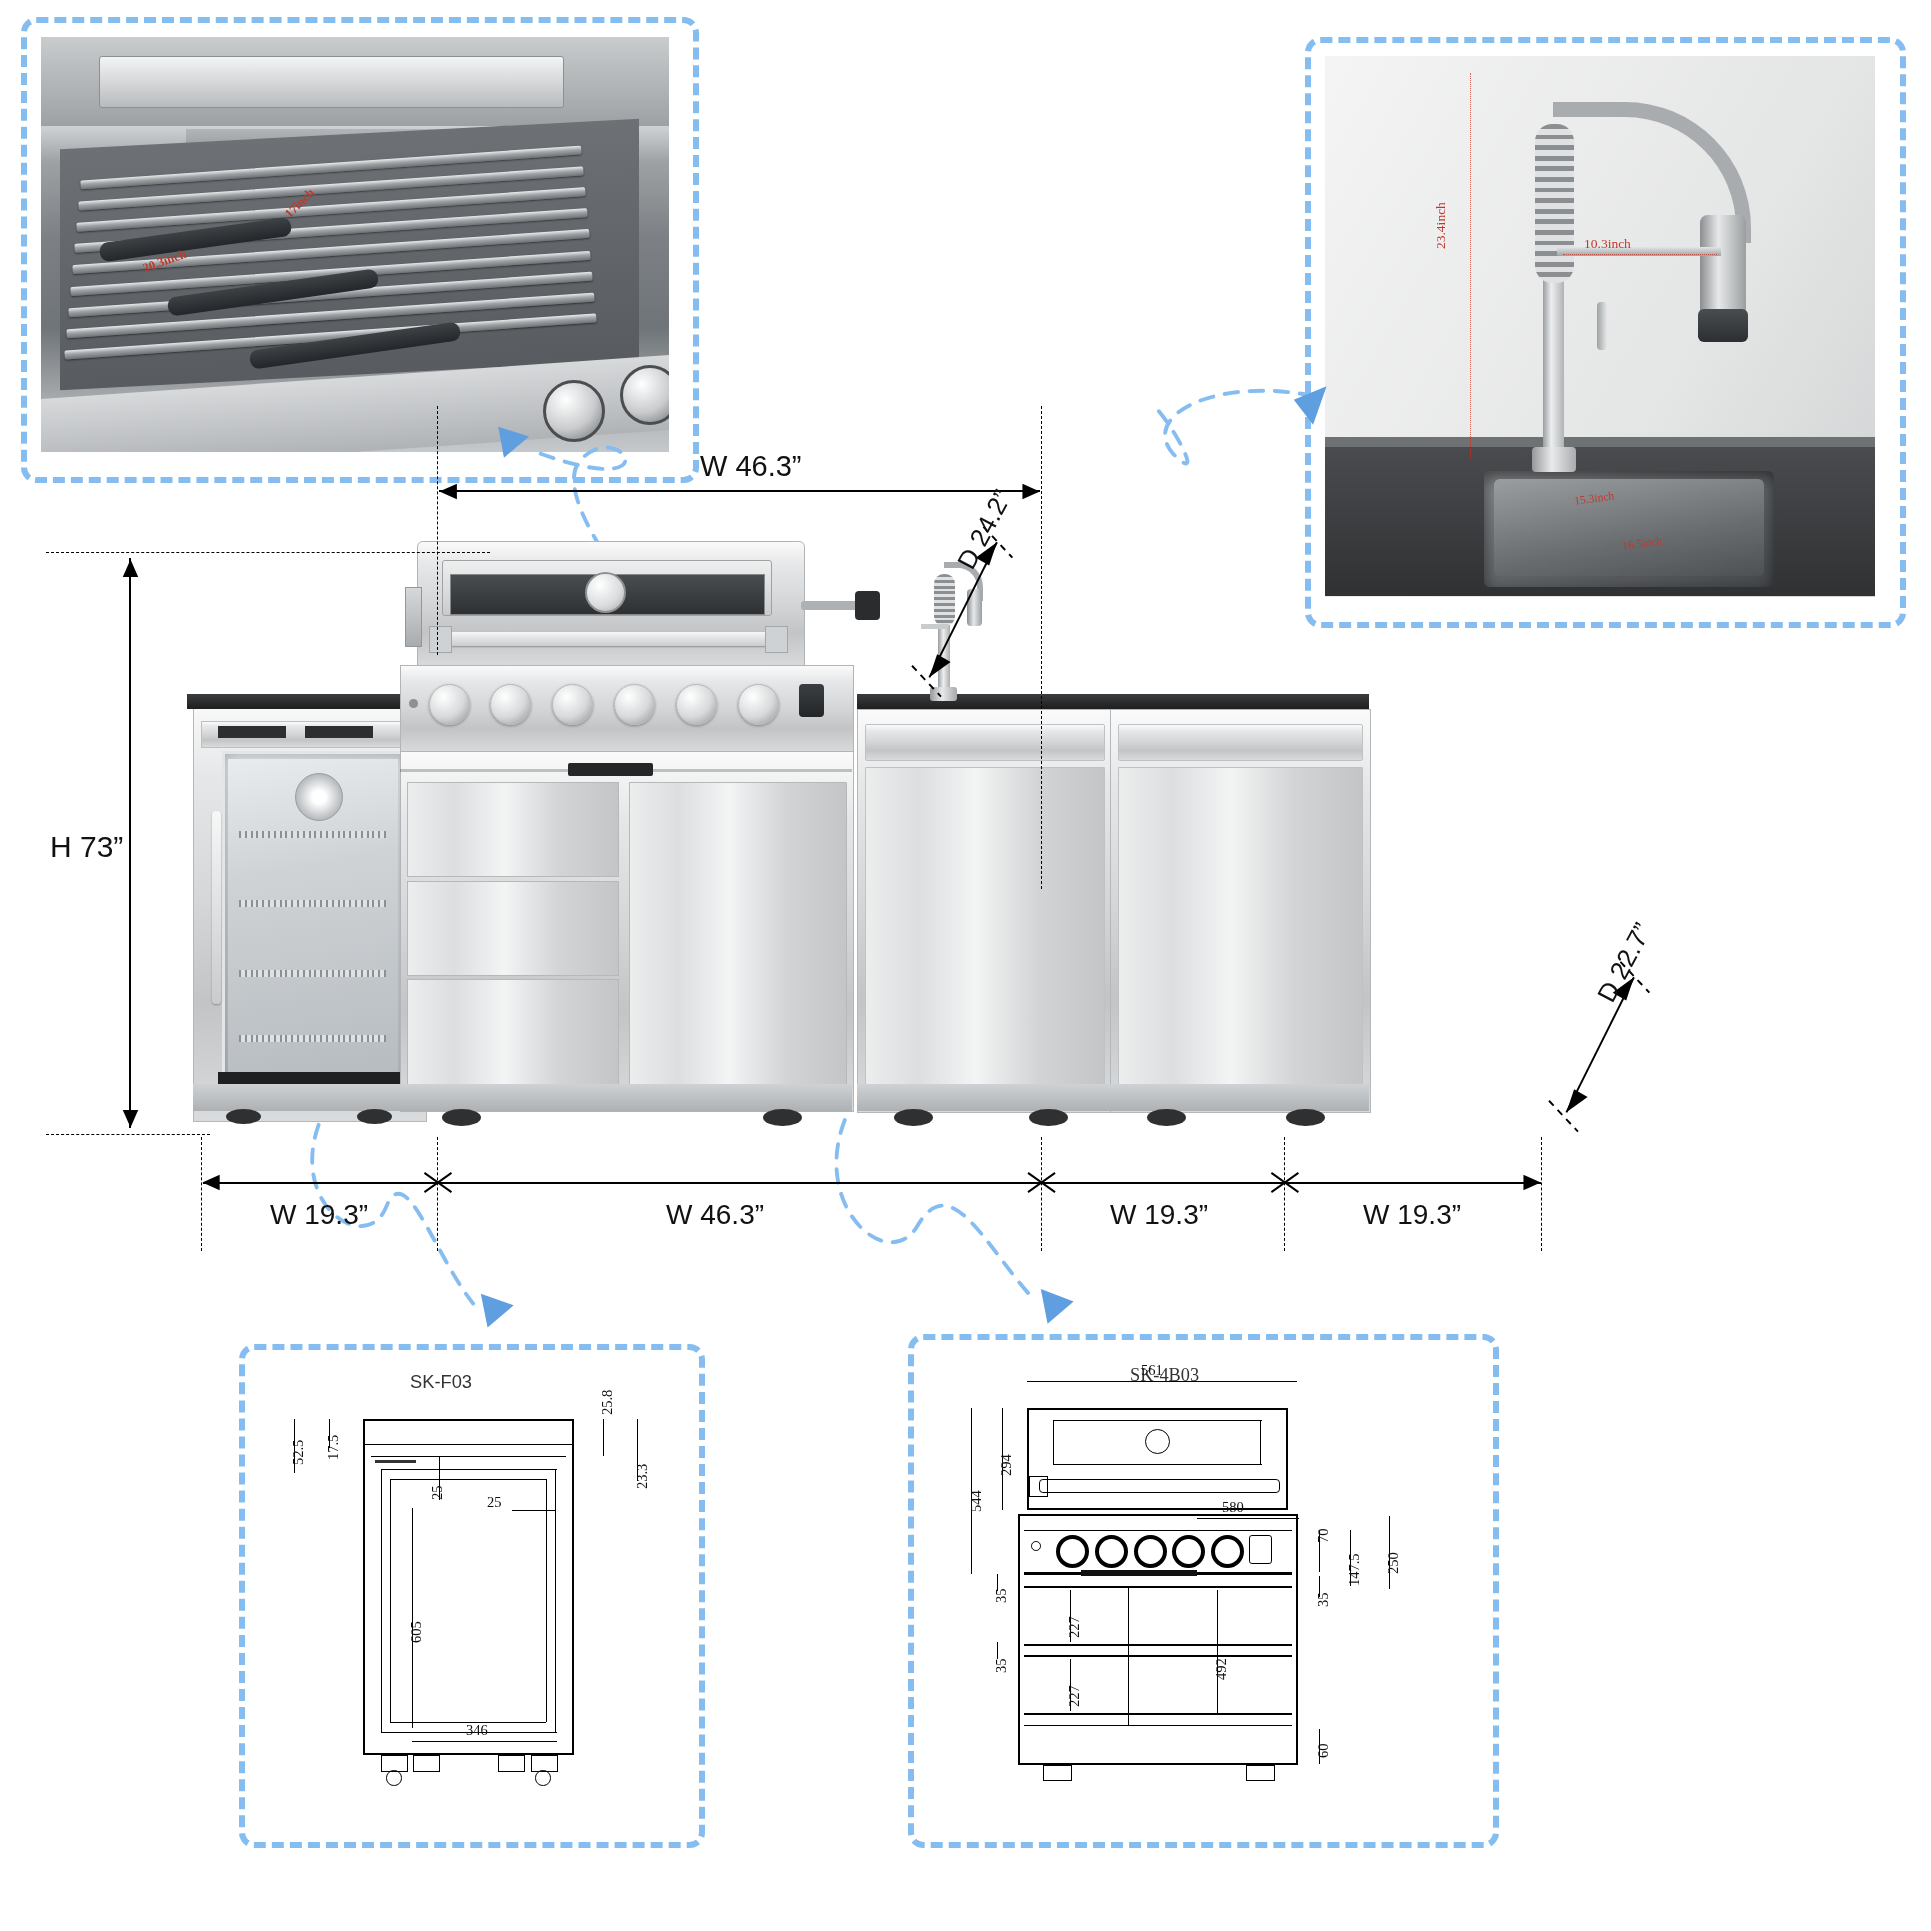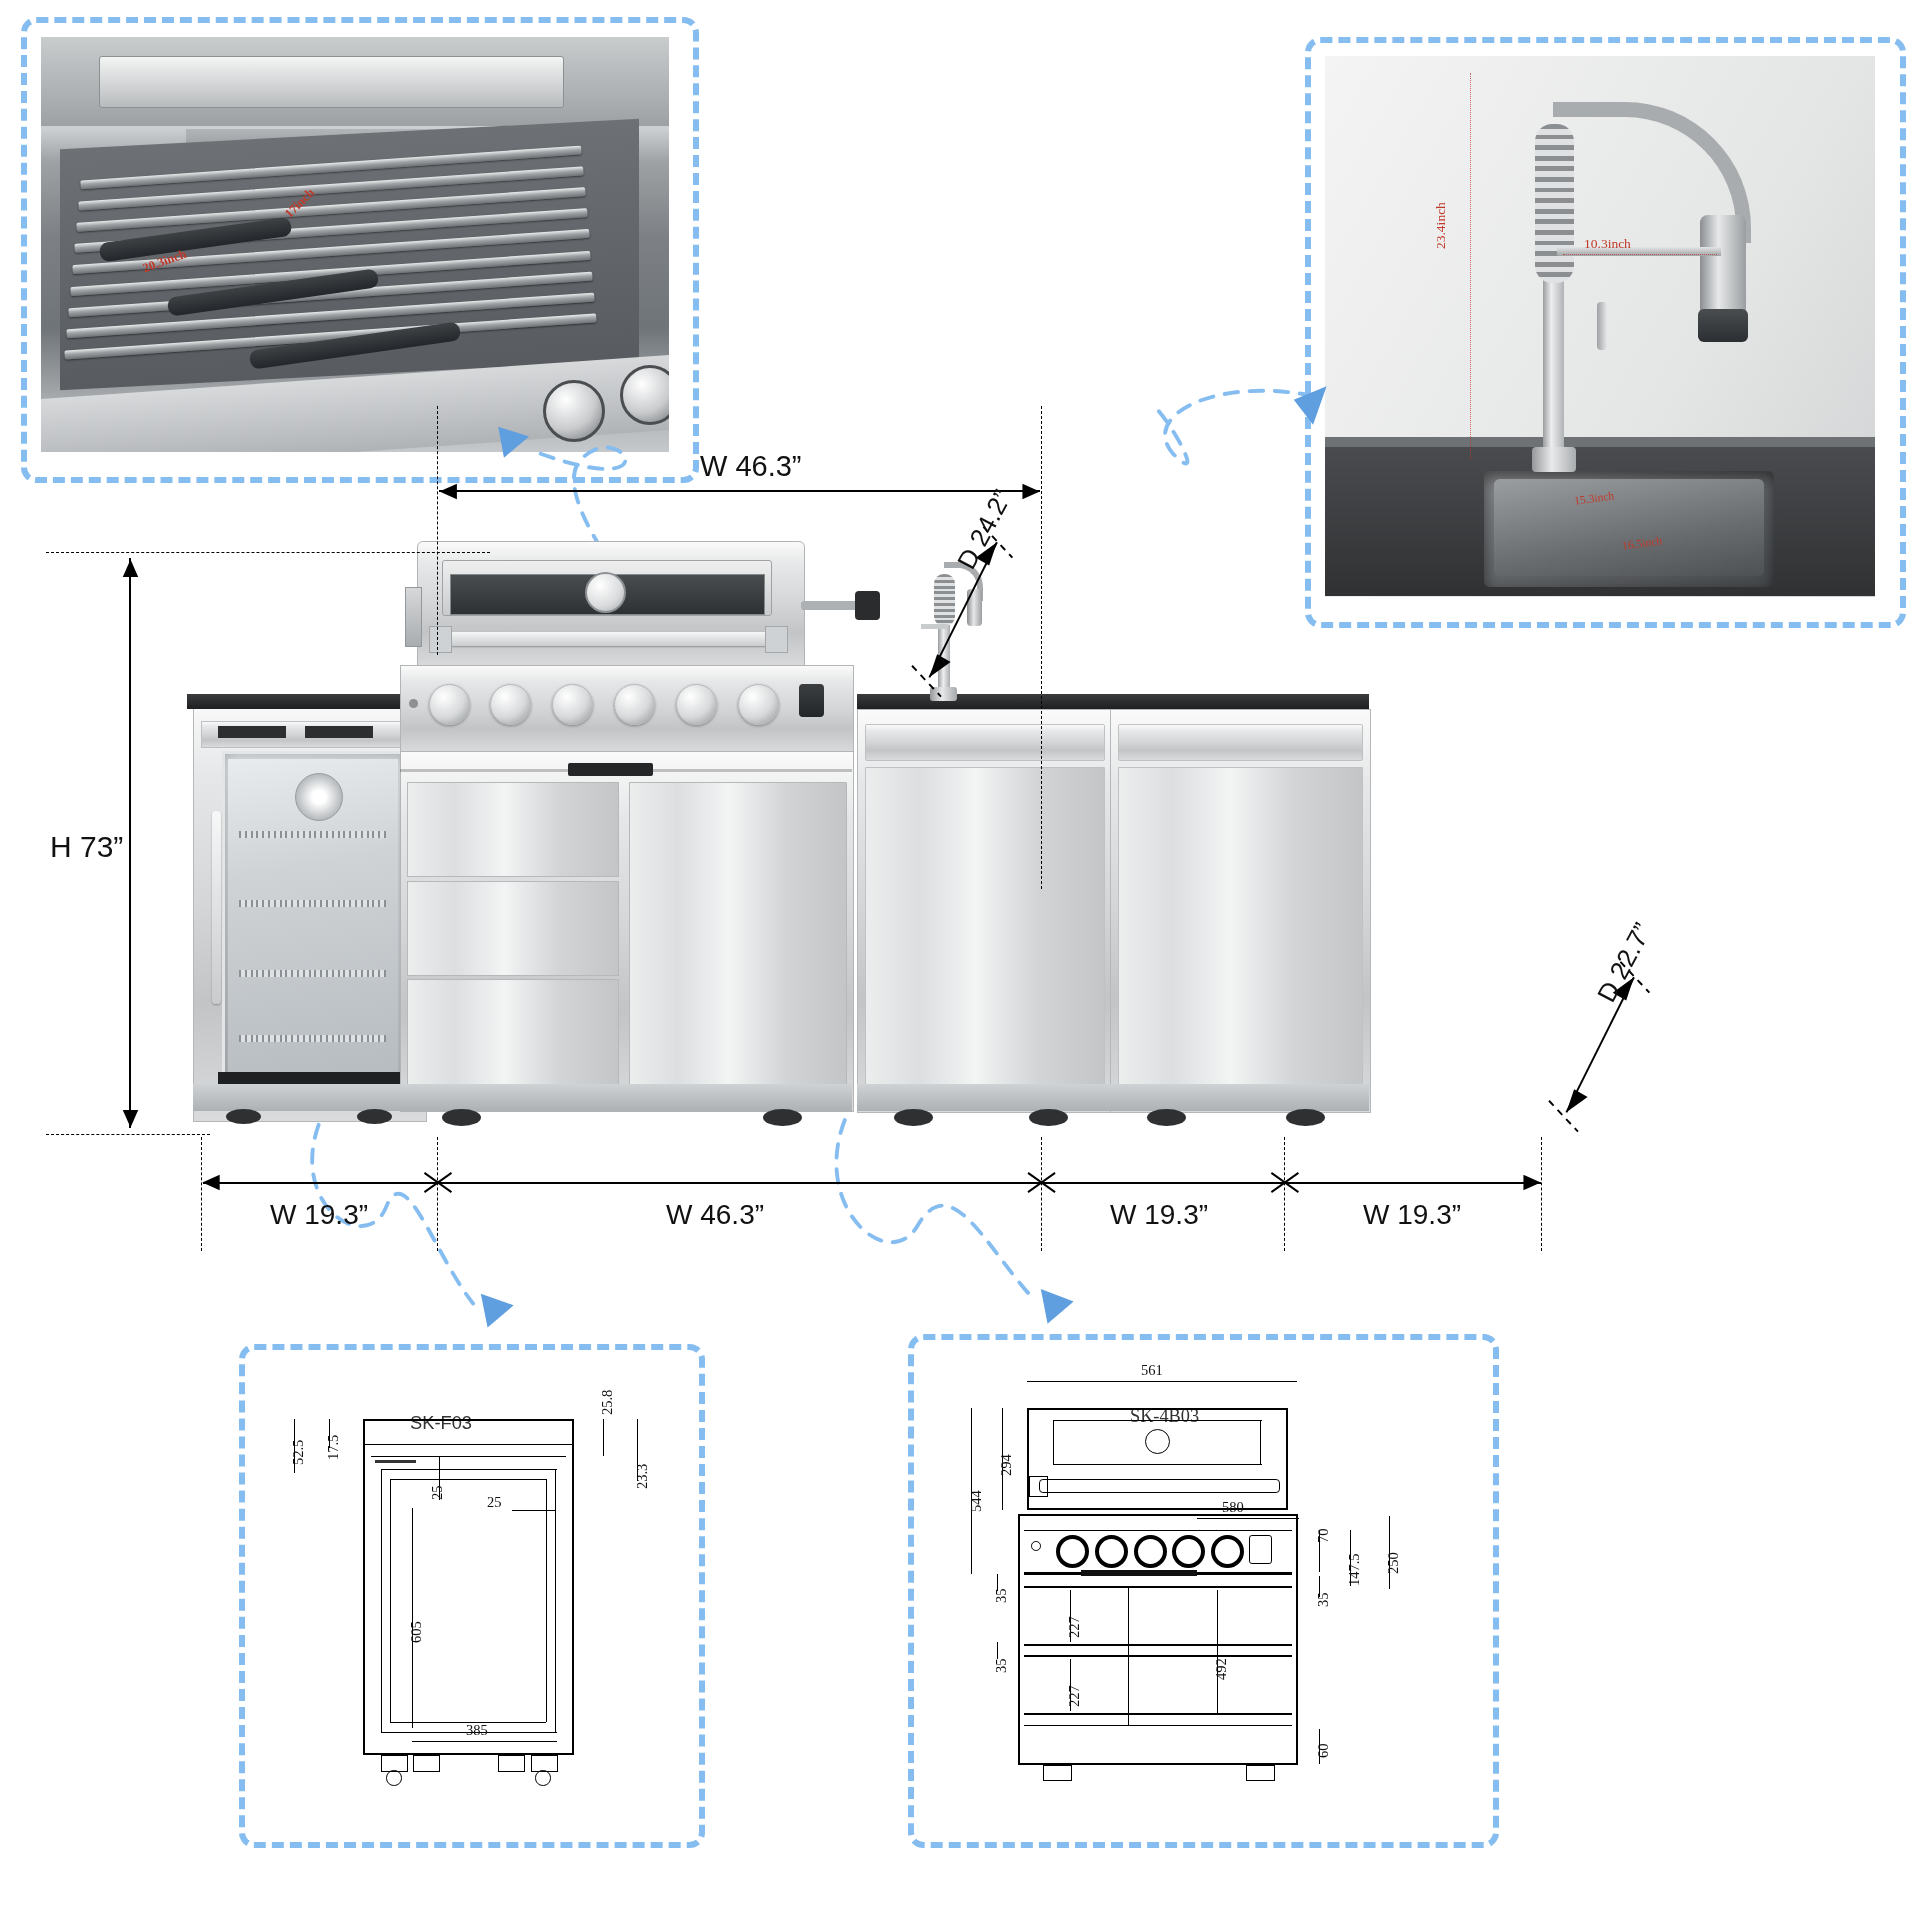--- a/index.html
+++ b/index.html
@@ -46,21 +46,21 @@
   .dimlineV{position:absolute;background:#000;width:1.9px;}
 
   
   .leader{position:absolute;pointer-events:none;}
 
   
   .cad{position:absolute;}
   .cadline{position:absolute;background:#000;}
   .cadtxt{position:absolute;font-family:"Liberation Serif","DejaVu Serif",serif;font-size:14.5px;color:#111;white-space:nowrap;}
   .cadtxt.rot{transform:rotate(-90deg);transform-origin:left top;}
-  .cadtitle{position:absolute;font-family:"Liberation Sans",sans-serif;font-size:18.3px;color:#333;margin-top:41px;}
+  .cadtitle{position:absolute;font-family:"Liberation Sans",sans-serif;font-size:18.3px;color:#333;}
 </style>
 </head>
 <body>
 
 <div class="callout" style="left:21px;top:17.4px;width:666px;height:454px;"></div>
 <div class="photo grill-photo" style="left:41px;top:37px;width:628px;height:415px;">
 
   <div class="abs" style="left:0;top:0;width:628px;height:89px;background:linear-gradient(180deg,#c9cccd,#9ea1a4);"></div>
   <div class="abs" style="left:58px;top:19.3px;width:463px;height:50px;background:linear-gradient(180deg,#f3f4f4,#b8bbbd);border:1px solid #8d9093;border-radius:2.9px;"></div>
   <div class="abs" style="left:145px;top:92px;width:290px;height:33px;background:linear-gradient(180deg,#aeb1b4,#86898c);opacity:.85;"></div>
@@ -338,21 +338,21 @@
   <div class="cadline" style="left:180px;top:93px;width:1px;height:44px;"></div>
   <span class="cadtxt rot" style="left:170px;top:137px;">25</span>
 
   <div class="cadline" style="left:253px;top:147px;width:44px;height:1px;"></div>
   <span class="cadtxt" style="left:228px;top:131px;">25</span>
 
   <div class="cadline" style="left:153px;top:145px;width:1px;height:220px;"></div>
   <span class="cadtxt rot" style="left:149px;top:280px;">605</span>
 
   <div class="cadline" style="left:153px;top:378px;width:145px;height:1px;"></div>
-  <span class="cadtxt" style="left:207px;top:359px;">385</span>
+  <span class="cadtxt" style="left:207px;top:359px;">346</span>
 </div>
 
 <div class="callout" style="left:908px;top:1334px;width:579px;height:502px;"></div>
 <div class="cadtitle" style="left:1130px;top:1365px;font-family:'Liberation Serif',serif;">SK-4B03</div>
 
 <div class="cad" style="left:927px;top:1352px;width:541px;height:473px;">
 
   <div class="cadline" style="left:100px;top:56px;width:261px;height:1.9px;"></div>
   <div class="cadline" style="left:100px;top:56px;width:1.9px;height:102px;"></div>
   <div class="cadline" style="left:359px;top:56px;width:1.9px;height:102px;"></div>

